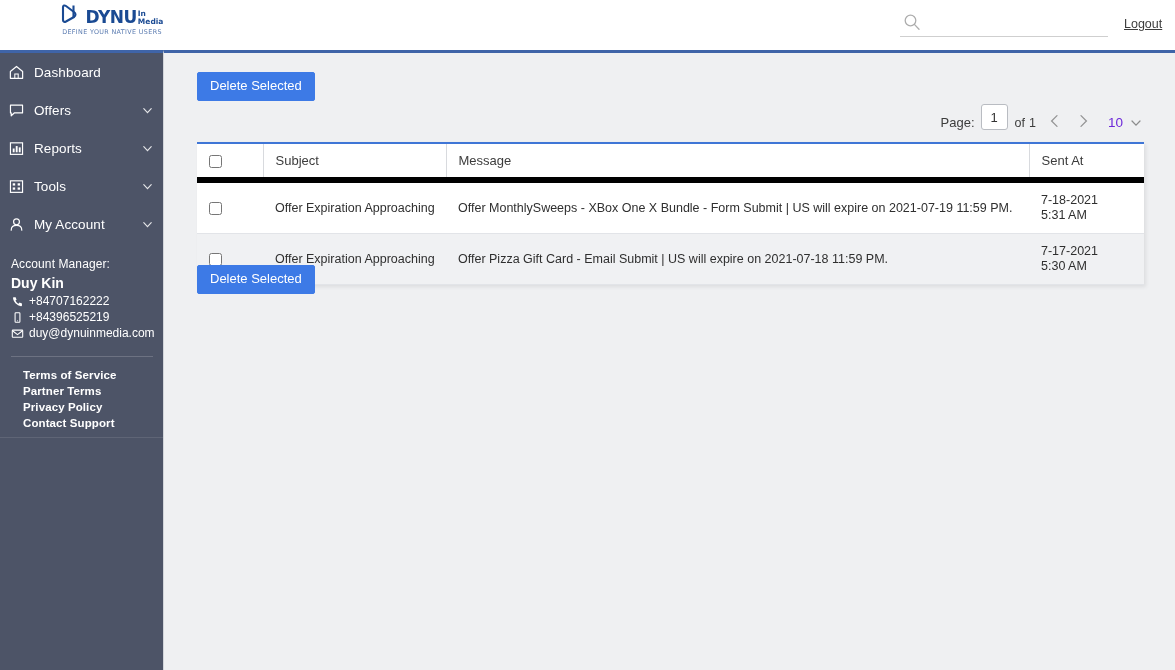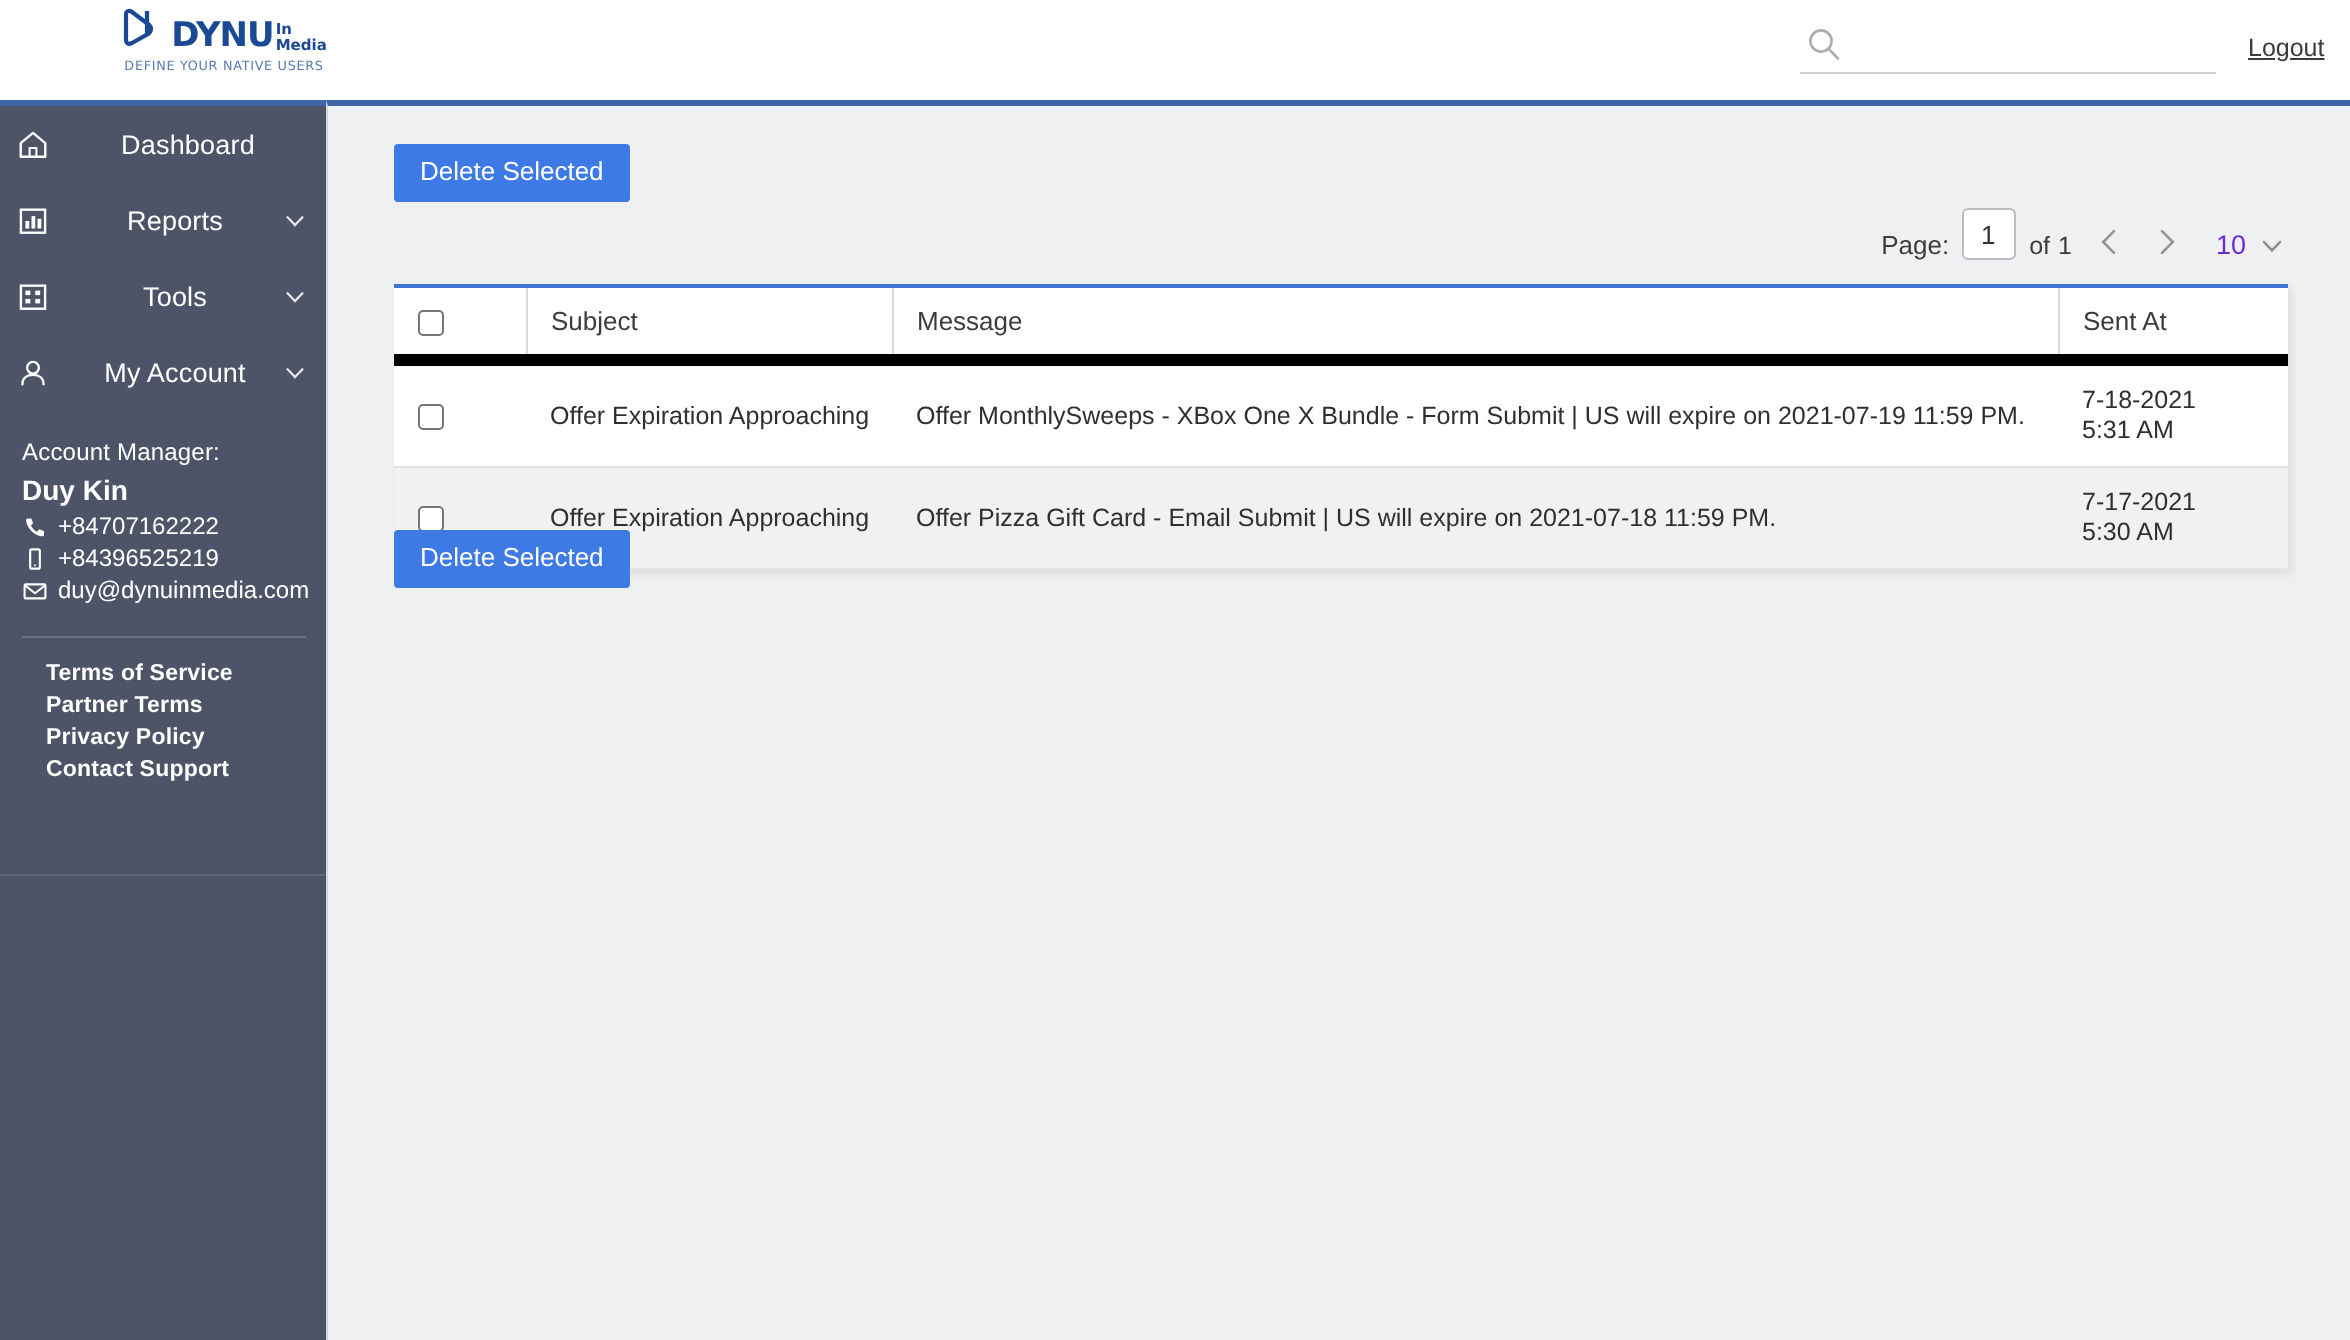--- a/index.html
+++ b/index.html
@@ -67,21 +67,21 @@
     background: #4d5467;
     border-top: 3px solid #3f64a8;
     overflow: hidden;
   }
   .nav-item {
     position: relative; display: flex; align-items: center;
     height: 38px; padding: 0 9px 0 8px; color: #ffffff;
     font-size: 13.5px; cursor: pointer;
   }
   .nav-ico { width: 17px; height: 17px; margin-right: 9px; flex: 0 0 17px; }
-  .nav-label { flex: 1; letter-spacing: .1px; text-align: center; }
+  .nav-label { flex: 1; letter-spacing: .1px; }
   .chev { width: 13px; height: 13px; opacity: .85; }
 
   .am-block { padding: 14px 10px 0 11px; color: #ffffff; }
   .am-title { font-size: 12px; margin-bottom: 4px; letter-spacing: .1px; }
   .am-name { font-size: 14px; font-weight: bold; margin-bottom: 3px; }
   .am-row { display: flex; align-items: center; font-size: 12px; margin-bottom: 2px; }
   .am-ico { width: 13px; height: 13px; margin-right: 5px; flex: 0 0 13px; }
   .am-sep {
     height: 1px; background: rgba(255,255,255,.18);
     margin: 16px 0 10px 0;
@@ -211,20 +211,33 @@
   <div class="nav-item">
     <span class="nav-ico">
       <svg width="17" height="17" viewBox="0 0 18 18">
         <path d="M2.5 8 L9 2.6 L15.5 8 L15.5 15.2 L2.5 15.2 Z" fill="none" stroke="#fff" stroke-width="1.25" stroke-linejoin="round"></path>
         <path d="M7.2 15.2 L7.2 10.6 L10.8 10.6 L10.8 15.2" fill="none" stroke="#fff" stroke-width="1.1"></path>
       </svg>
     </span>
     <span class="nav-label">Dashboard</span>
   </div>
 
+  <div class="nav-item">
+    <span class="nav-ico">
+      <svg width="17" height="17" viewBox="0 0 18 18">
+        <path d="M2.6 3.4 H15.4 V11.6 H6.6 L3.4 14.6 V11.6 H2.6 Z" fill="none" stroke="#fff" stroke-width="1.25" stroke-linejoin="round"></path>
+      </svg>
+    </span>
+    <span class="nav-label">Offers</span>
+    <span class="chev">
+      <svg width="13" height="13" viewBox="0 0 14 14">
+          <path d="M3 5 L7 9.2 L11 5" fill="none" stroke="#fff" stroke-width="1.25" stroke-linecap="round"></path>
+        </svg>
+    </span>
+  </div>
 
   <div class="nav-item">
     <span class="nav-ico">
       <svg width="17" height="17" viewBox="0 0 18 18">
         <rect x="2.6" y="3" width="12.8" height="12.2" fill="none" stroke="#fff" stroke-width="1.25"></rect>
         <rect x="5" y="9" width="2" height="4" fill="#fff"></rect>
         <rect x="8.2" y="6.4" width="2" height="6.6" fill="#fff"></rect>
         <rect x="11.4" y="7.8" width="2" height="5.2" fill="#fff"></rect>
       </svg>
     </span>

